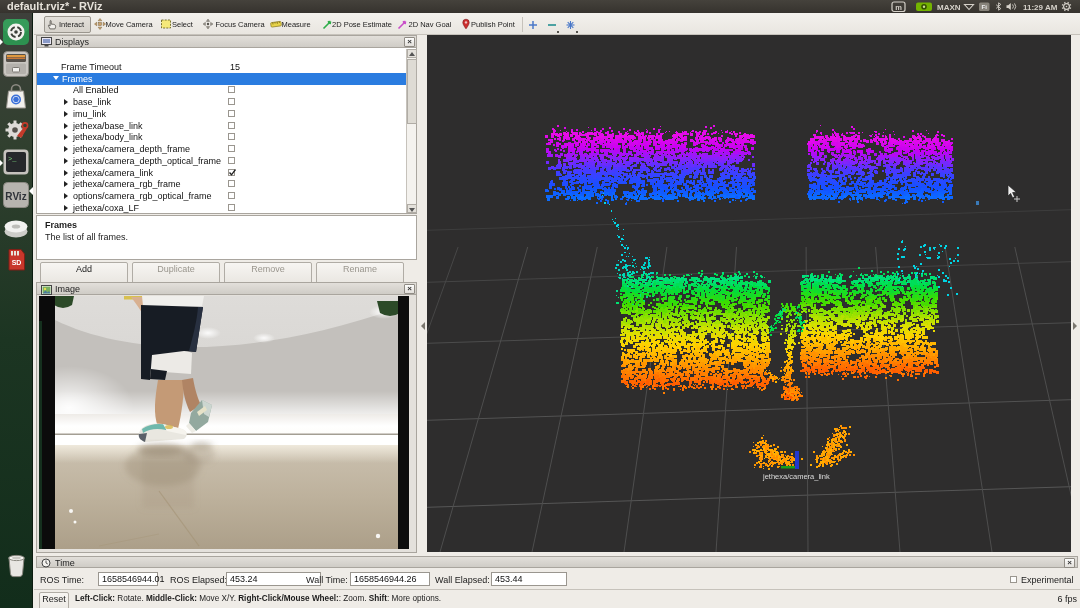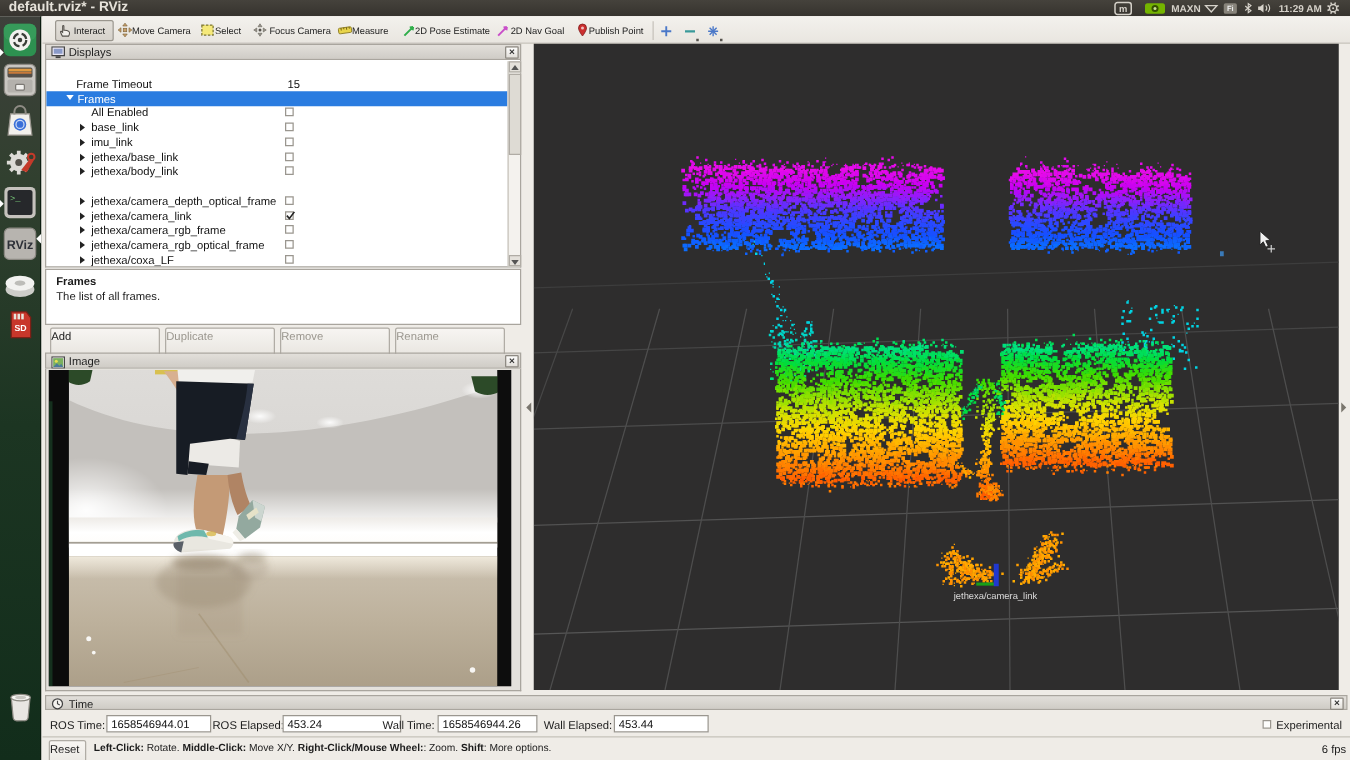--- a/index.html
+++ b/index.html
@@ -2,21 +2,21 @@
 <html><head><meta charset="utf-8"><style>
 *{margin:0;padding:0;box-sizing:border-box}
 html,body{width:1080px;height:608px;overflow:hidden}
 body{font-family:"Liberation Sans",sans-serif;background:#efece7;position:relative}
 .abs{position:absolute}
 .panelhead{background:linear-gradient(#e2dfda,#cfccc6);border:1px solid #a9a59e;color:#1e1e1e;font-size:9px;line-height:12px}
 .closebox{position:absolute;width:11px;height:10px;background:linear-gradient(#fdfdfc,#e2dfda);border:1px solid #8f8b84;border-radius:1px;color:#333;font-size:8px;line-height:8px;text-align:center;font-weight:bold}
 .treerow{position:absolute;left:0;width:369px;height:12px;font-size:9px;line-height:12px;color:#111;white-space:nowrap}
 .tri-r{position:absolute;width:0;height:0;border-left:4px solid #222;border-top:3px solid transparent;border-bottom:3px solid transparent}
 .cb{position:absolute;width:7px;height:7px;background:#fff;border:1px solid #9a968f}
-.btn{position:absolute;height:27px;background:linear-gradient(#f7f5f2,#e6e3dd);border:1px solid #b0aca5;border-radius:2px;font-size:9px;line-height:13px;text-align:left;color:#9a968e}
+.btn{position:absolute;height:27px;background:linear-gradient(#f7f5f2,#e6e3dd);border:1px solid #b0aca5;border-radius:2px;font-size:9px;line-height:13px;text-align:center;color:#9a968e}
 .lbl{position:absolute;font-size:9px;color:#1c1c1c;white-space:nowrap}
 .field{position:absolute;height:14px;background:#fff;border:1px solid #9a968f;font-size:9px;line-height:12px;color:#111;padding-left:3px;white-space:nowrap}
 .tbt{position:absolute;top:7px;font-size:7.5px;color:#1c1c1c;white-space:nowrap}
 </style></head><body>
 <div class="abs" style="left:0;top:0;width:1080px;height:13px;background:linear-gradient(#45423c,#36332e);color:#e6e2da;font-size:9px;line-height:13px;font-weight:bold;">
     <span style="position:absolute;left:7px;top:0;font-size:11px;line-height:13px">default.rviz* - RViz</span>
     <svg class="abs" style="left:888px;top:0" width="192" height="13" viewBox="0 0 192 13">
       <rect x="4" y="2" width="13" height="9.5" rx="2" fill="none" stroke="#d5d1c9" stroke-width="1.2"></rect>
       <text x="10.5" y="9.5" font-size="7.5" fill="#d5d1c9" text-anchor="middle" font-family="Liberation Sans">m</text>
       <rect x="28" y="2.5" width="16" height="8.5" rx="2" fill="#74b400"></rect>
@@ -220,41 +220,46 @@
     <div class="treerow" style="top:71.5px">
       <span class="tri-r" style="left:27px;top:3px"></span>
       <span style="position:absolute;left:36px">jethexa/base_link</span>
       <span class="cb" style="left:191px;top:2px"></span>
     </div>
     <div class="treerow" style="top:83.2px">
       <span class="tri-r" style="left:27px;top:3px"></span>
       <span style="position:absolute;left:36px">jethexa/body_link</span>
       <span class="cb" style="left:191px;top:2px"></span>
     </div>
+    <div class="treerow" style="top:95.0px">
+      <span class="tri-r" style="left:27px;top:3px"></span>
+      <span style="position:absolute;left:36px">jethexa/camera_depth_frame</span>
+      <span class="cb" style="left:191px;top:2px"></span>
+    </div>
     <div class="treerow" style="top:106.8px">
       <span class="tri-r" style="left:27px;top:3px"></span>
       <span style="position:absolute;left:36px">jethexa/camera_depth_optical_frame</span>
       <span class="cb" style="left:191px;top:2px"></span>
     </div>
     <div class="treerow" style="top:118.5px">
       <span class="tri-r" style="left:27px;top:3px"></span>
       <span style="position:absolute;left:36px">jethexa/camera_link</span>
       <span class="cb" style="left:191px;top:2px"></span>
       <svg style="position:absolute;left:191px;top:1px" width="9" height="9" viewBox="0 0 9 9">
         <path d="M1.5 4.5 L3.5 6.8 L7.5 1.5" stroke="#222" stroke-width="1.3" fill="none"></path>
       </svg>
     </div>
     <div class="treerow" style="top:130.2px">
       <span class="tri-r" style="left:27px;top:3px"></span>
       <span style="position:absolute;left:36px">jethexa/camera_rgb_frame</span>
       <span class="cb" style="left:191px;top:2px"></span>
     </div>
     <div class="treerow" style="top:142.0px">
       <span class="tri-r" style="left:27px;top:3px"></span>
-      <span style="position:absolute;left:36px">jethexa/camera_rgb_optical_frame</span>
+      <span style="position:absolute;left:36px">options/camera_rgb_optical_frame</span>
       <span class="cb" style="left:191px;top:2px"></span>
     </div>
     <div class="treerow" style="top:153.8px">
       <span class="tri-r" style="left:27px;top:3px"></span>
       <span style="position:absolute;left:36px">jethexa/coxa_LF</span>
       <span class="cb" style="left:191px;top:2px"></span>
     </div>
   </div>
 <div class="abs" style="left:406px;top:49px;width:10px;height:164px;background:#f4f2ee;border-left:1px solid #c6c2bb">
     <div class="abs" style="left:0;top:0;width:10px;height:9px;background:#e4e1db;border:1px solid #b0aca5">
@@ -1298,21 +1303,21 @@
 <div class="abs" style="left:1073px;top:322px;width:0;height:0;border-left:4px solid #7a766e;border-top:4px solid transparent;border-bottom:4px solid transparent"></div>
 <div class="abs panelhead" style="left:36px;top:556px;width:1042px;height:12px">
     <svg class="abs" style="left:4px;top:1px" width="10" height="10" viewBox="0 0 10 10">
       <circle cx="5" cy="5" r="4" fill="#f4f2ee" stroke="#444"></circle>
       <path d="M5 2.5 V5 L6.8 6" stroke="#444" stroke-width="0.9" fill="none"></path>
     </svg>
     <span style="position:absolute;left:18px">Time</span>
     <div class="closebox" style="right:2px;top:0.5px">×</div>
   </div>
 <span class="lbl" style="left:40px;top:575px">ROS Time:</span>
-<div class="field" style="left:85px;top:572px;width:84px">1658546944.01</div>
+<div class="field" style="left:98px;top:572px;width:60px">1658546944.01</div>
 <span class="lbl" style="left:170px;top:575px">ROS Elapsed:</span>
 <div class="field" style="left:226px;top:572px;width:95px">453.24</div>
 <span class="lbl" style="left:306px;top:575px">Wall Time:</span>
 <div class="field" style="left:350px;top:572px;width:80px">1658546944.26</div>
 <span class="lbl" style="left:435px;top:575px">Wall Elapsed:</span>
 <div class="field" style="left:491px;top:572px;width:76px">453.44</div>
 <span class="cb" style="left:1010px;top:576px;background:#fdfdfc"></span>
 <span class="lbl" style="left:1021px;top:575px">Experimental</span>
 <div class="abs" style="left:34px;top:589px;width:1046px;height:19px;background:#efece7;border-top:1px solid #c6c2bb">
     <div class="btn" style="left:5px;top:2px;width:30px;color:#1c1c1c">Reset</div>

